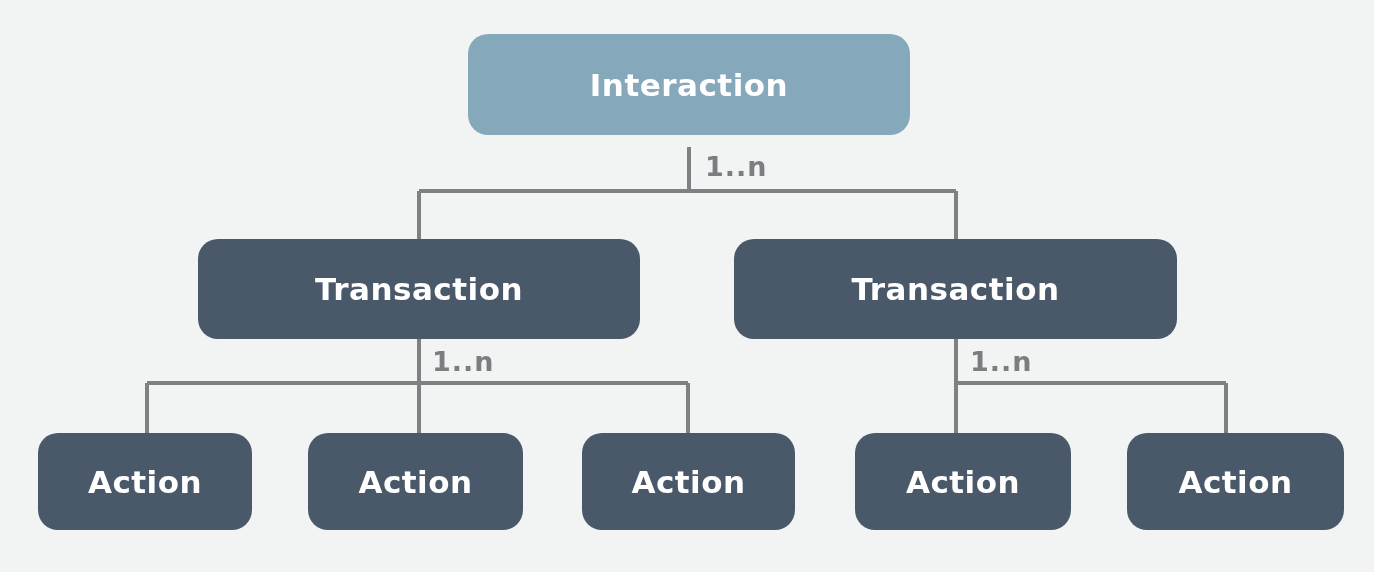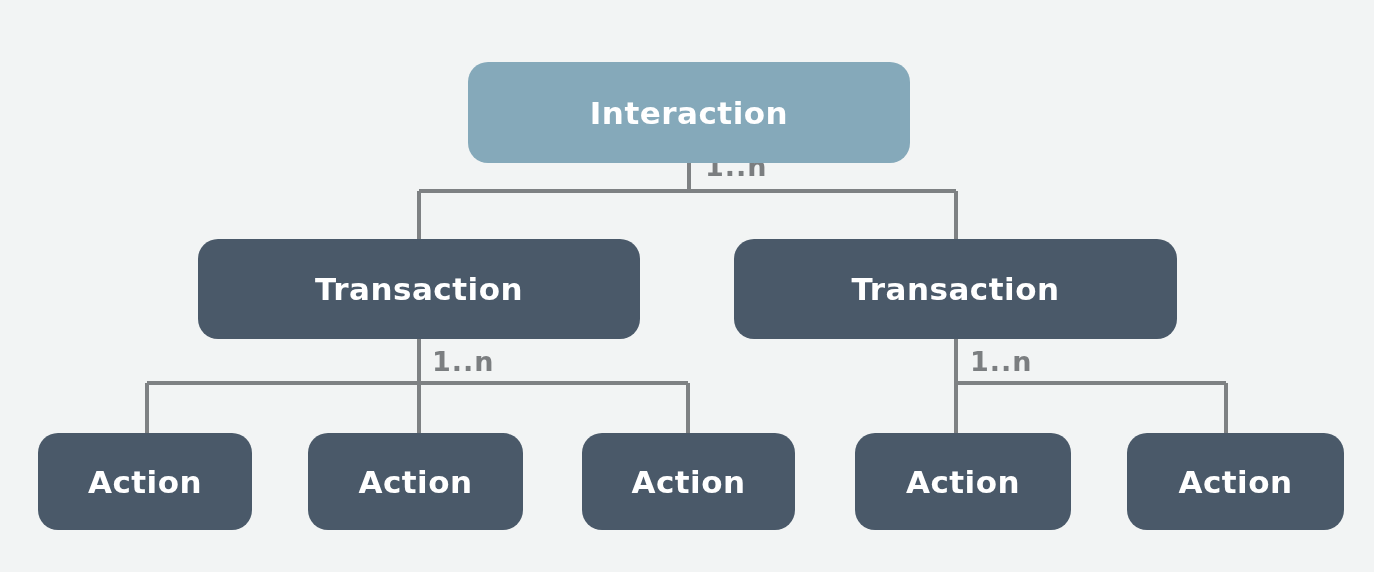--- a/index.html
+++ b/index.html
@@ -76,21 +76,21 @@
       M1226 383 L1226 433
     "></path>
   </svg>
 
   <span class="edge-label" style="left:705px; top:152px;">1..n</span>
 
   <span class="edge-label" style="left:432px; top:347px;">1..n</span>
 
   <span class="edge-label" style="left:970px; top:347px;">1..n</span>
 
-  <div class="node root" style="left:468px; top:62px; width:442px; height:101px;">
+  <div class="node root" style="left:468px; top:34px; width:442px; height:101px;">
     <span>Interaction</span>
   </div>
 
   <div class="node" style="left:198px; top:239px; width:442px; height:100px;">
     <span>Transaction</span>
   </div>
 
   <div class="node" style="left:734px; top:239px; width:443px; height:100px;">
     <span>Transaction</span>
   </div>

